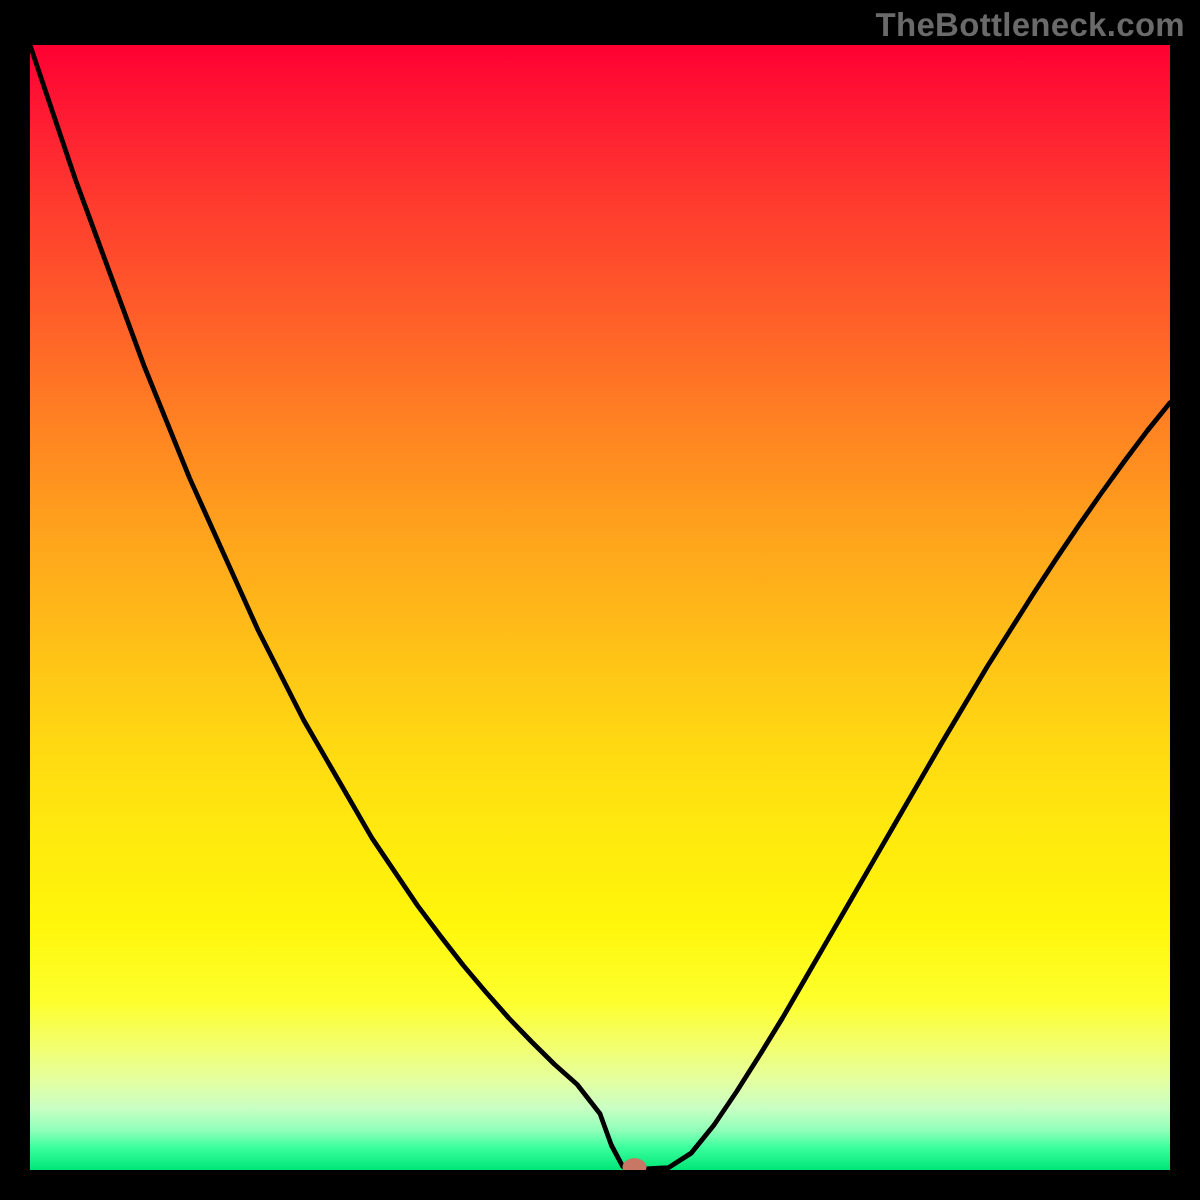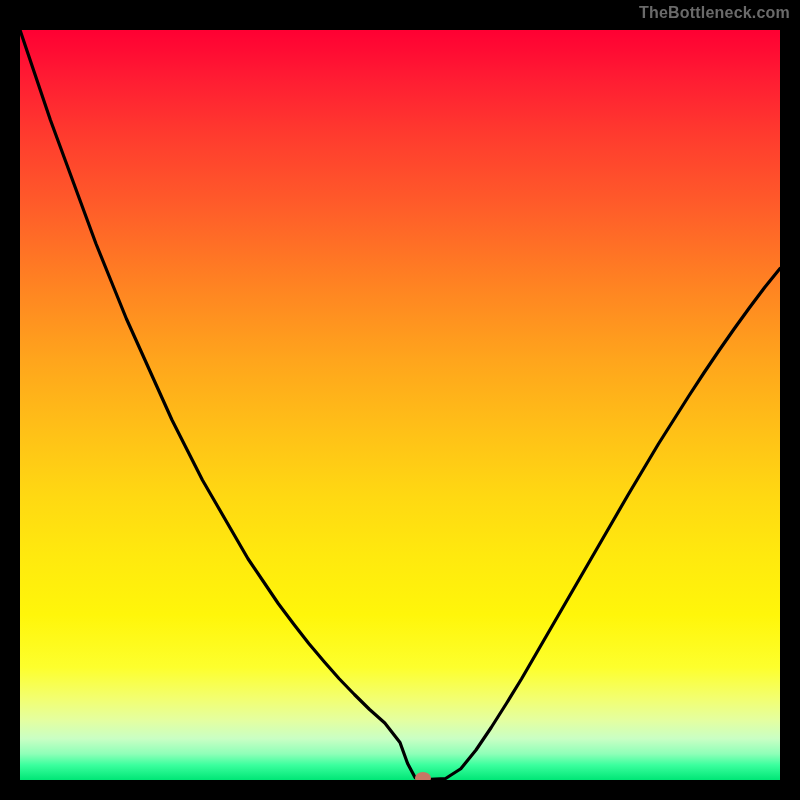--- a/index.html
+++ b/index.html
@@ -14,21 +14,21 @@
     position: relative;
     width: 800px;
     height: 800px;
     background: #000;
   }
   .watermark {
     position: absolute;
     top: 4px;
     right: 10px;
     color: #6a6a6a;
-    font-size: 16px;
+    font-size: 22px;
     font-weight: 600;
     letter-spacing: 0.2px;
     z-index: 10;
   }
   .plot-area {
     position: absolute;
     left: 20px;
     top: 30px;
     width: 760px;
     height: 750px;

